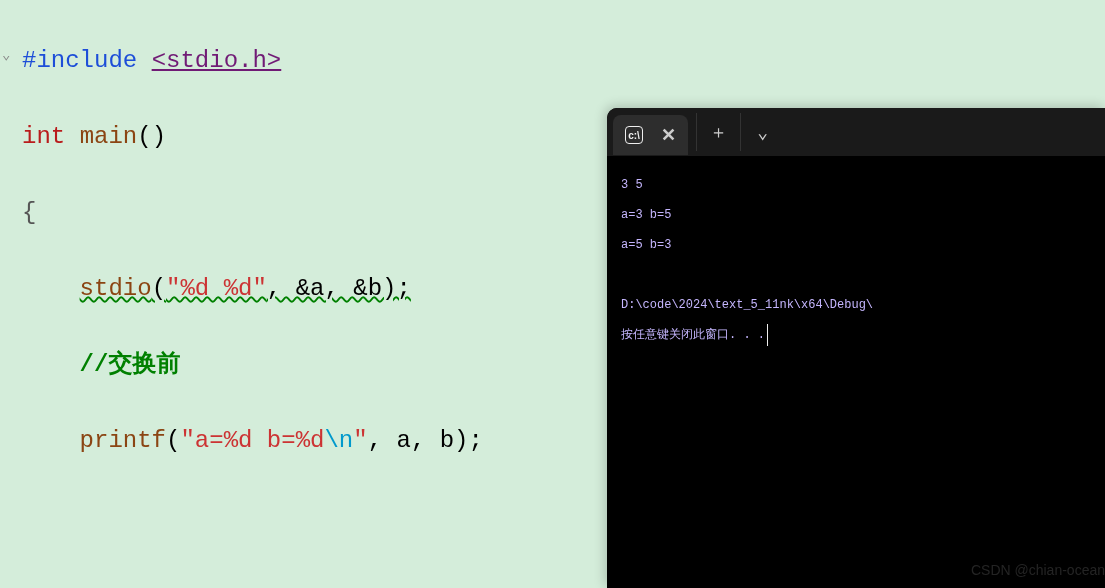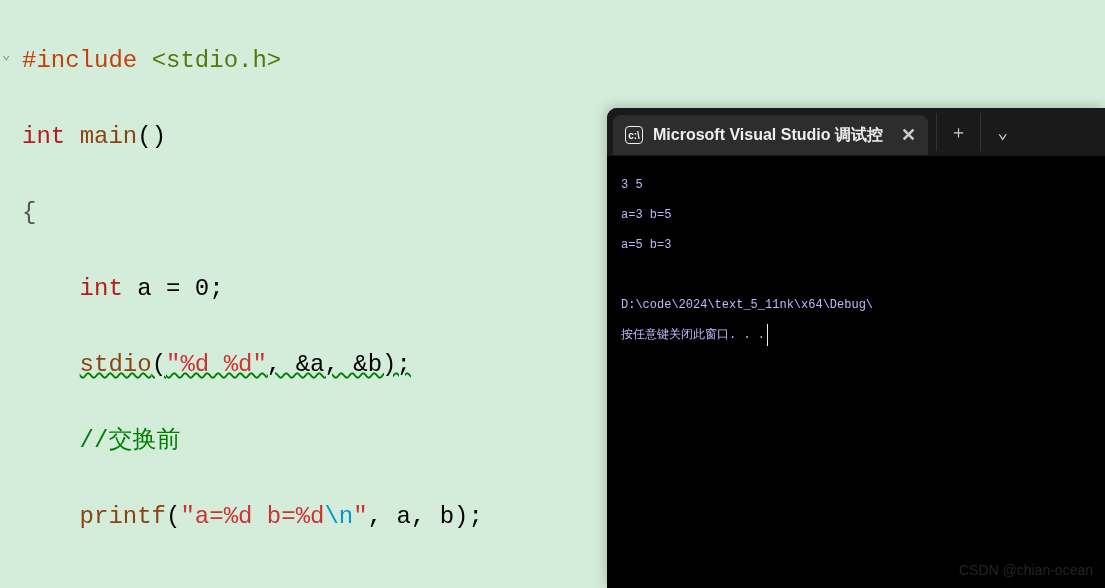--- a/index.html
+++ b/index.html
@@ -27,28 +27,28 @@
     .fold-icon {
       position: absolute;
       left: 2px;
       top: 46px;
       color: #888;
       font-size: 14px;
     }
     .line {
       padding-left: 22px;
     }
-    .preproc { color: #c2410c; margin-top: 28px; }
-    .angle-inc { color: #4d7c0f; }
+    .preproc { color: #1d4ed8; margin-top: 28px; }
+    .angle-inc { color: #701a75; text-decoration: underline; }
     .keyword { color: #b91c1c; }
     .func { color: #8b4513; }
     .brace { color: #555; }
     .string { color: #cc3333; }
     .escape { color: #0099cc; }
-    .comment { color: #008000; }
+    .comment { color: #008000; font-weight: bold; }
     .squiggle {
       text-decoration: underline wavy #008000;
       text-decoration-thickness: 2px;
     }
     .terminal-window {
       position: absolute;
       left: 607px;
       top: 108px;
       width: 498px;
       height: 480px;
@@ -119,57 +119,55 @@
     .cursor-bar {
       display: inline-block;
       width: 1px;
       height: 22px;
       background: #eee;
       vertical-align: middle;
       margin-left: 2px;
     }
     .watermark {
       position: absolute;
-      right: 12px;
+      right: 0;
       bottom: 10px;
       font-family: sans-serif;
       font-size: 14px;
       color: rgba(80,80,80,0.45);
       margin-left: 35px;
     }
   </style>
 </head>
 <body>
 
 <div class="gutter">
   <span class="fold-icon">⌄</span>
 </div>
 
 <div class="editor">
 <div class="line"><span class="preproc">#include</span> <span class="angle-inc">&lt;stdio.h&gt;</span></div>
 <div class="line"><span class="keyword">int</span> <span class="func">main</span><span>()</span></div>
 <div class="line"><span class="brace">{</span></div>
-<div class="line">    <span class="keyword">int</span> a = <span>0</span>;</div>
 <div class="line">    <span class="squiggle"><span class="func">stdio</span><span>(</span><span class="string">"%d %d"</span><span>, &amp;a, &amp;b);</span></span></div>
 <div class="line">    <span class="comment">//交换前</span></div>
 <div class="line">    <span class="func">printf</span><span>(</span><span class="string">"a=%d b=%d</span><span class="escape">\n</span><span class="string">"</span><span>, a, b);</span></div>
 
 
 
 
 
 
 
 </div>
 
 <div class="terminal-window">
   <div class="tab-bar">
     <div class="tab">
       <span class="tab-icon">c:\</span>
-      <span>Microsoft Visual Studio 调试控</span>
       <span class="tab-close">✕</span>
     </div>
     <div class="tab-actions">
       <div class="tab-action">＋</div>
       <div class="tab-action">⌄</div>
     </div>
   </div>
   <div class="term-content"><span>3 5</span>
 <span>a=3 b=5</span>
 <span>a=5 b=3</span>

